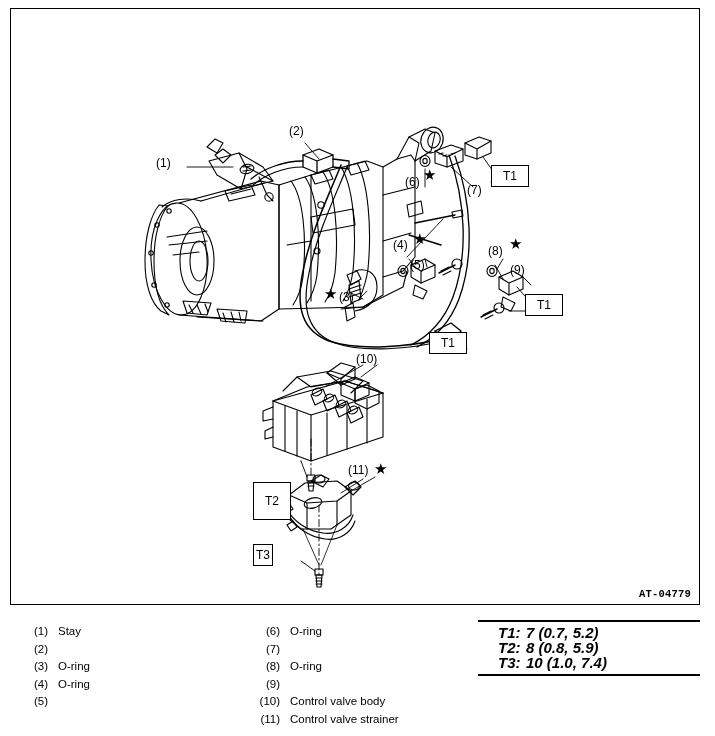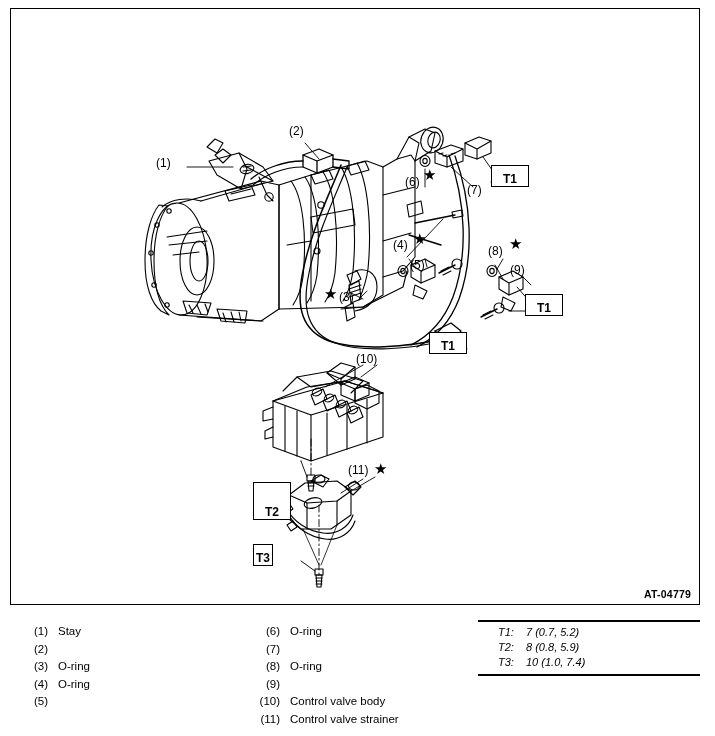--- a/index.html
+++ b/index.html
@@ -36,21 +36,21 @@
     height: 597px;
   }
 
   .fig-code {
     position: absolute;
     right: 8px;
     bottom: 4px;
     font-size: 10.5px;
     font-weight: bold;
     letter-spacing: 0.2px;
-    font-family: Liberation Sans, sans-serif;
+    font-family: Liberation Mono, monospace;
     margin-left: 31px;
   }
 
   
   .callout {
     position: absolute;
     font-size: 12px;
     font-family: "Liberation Sans", sans-serif;
     color: #000;
     white-space: nowrap;
@@ -62,25 +62,25 @@
     line-height: 1;
     color: #000;
   }
 
   
   .tbox {
     position: absolute;
     border: 1.5px solid #000;
     background: #fff;
     font-size: 12px;
-    font-weight: bold;
+    font-weight: normal;
     text-align: center;
     box-sizing: border-box;
     display: flex;
-    align-items: flex-end;
+    align-items: center;
     justify-content: center;
     font-family: "Liberation Sans", sans-serif;
   }
 
   
   #parts-legend {
     position: absolute;
     left: 0;
     top: 612px;
     width: 470px;
@@ -125,23 +125,23 @@
   #torque-title {
     font-size: 11.5px;
     font-style: italic;
     font-weight: bold;
     padding: 1px 0 2px 6px;
     line-height: 14px;
     white-space: nowrap;
   }
   .torque-row {
     display: flex;
-    font-size: 11px;
+    font-size: 15px;
     font-style: italic;
-    font-weight: normal;
+    font-weight: bold;
     line-height: 15px;
     padding-left: 20px;
     justify-content: center;
   }
   .torque-key {
     width: 28px;
     flex: 0 0 28px;
   }
   .torque-val { flex: 1; }
 </style>

